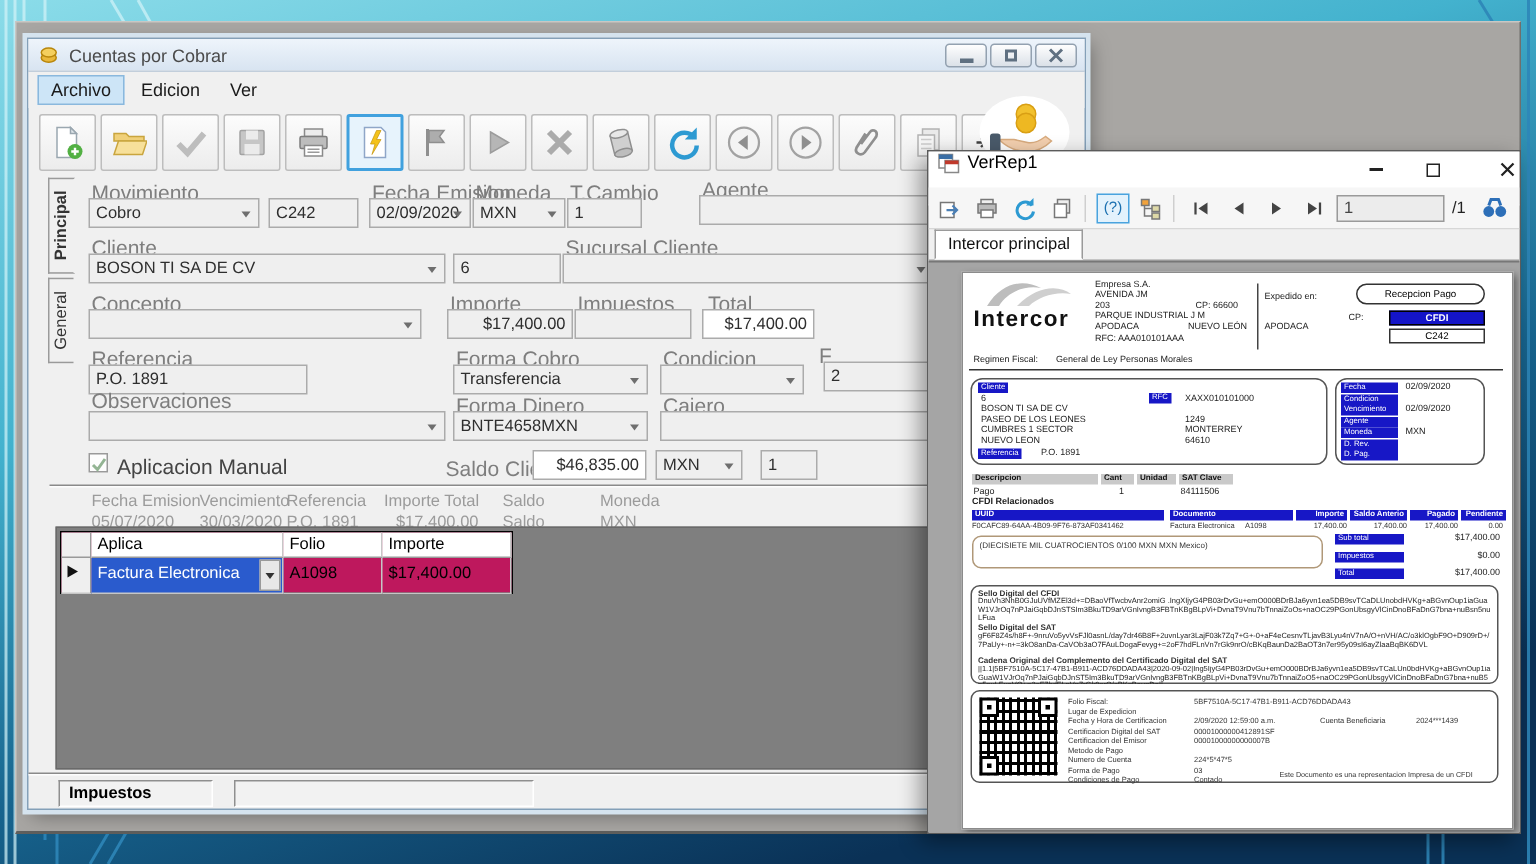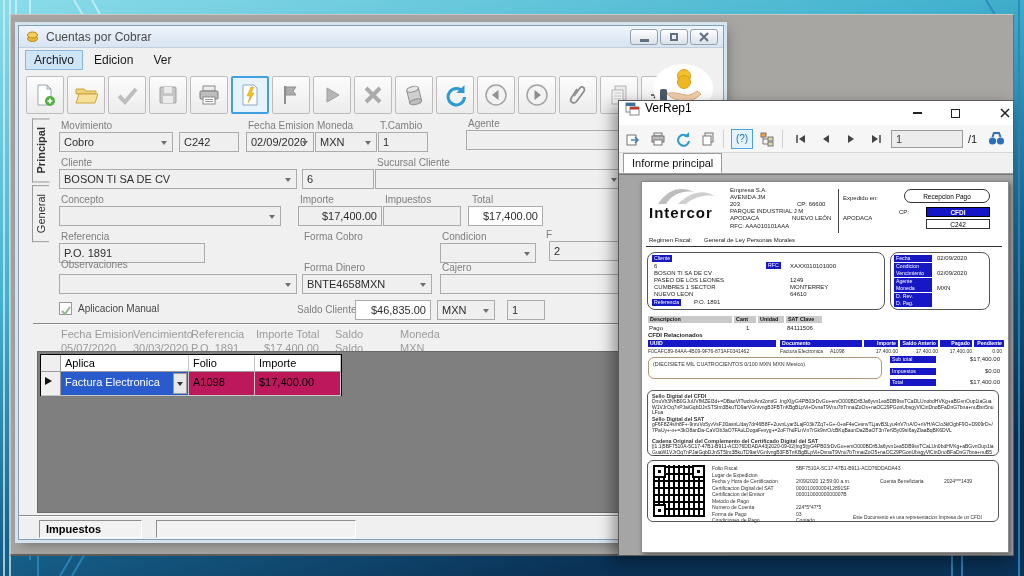--- a/index.html
+++ b/index.html
@@ -23,21 +23,21 @@
   .tbtn{width:38px;height:38px;min-width:38px;border:1px solid #bdbdbd;background:linear-gradient(#fcfcfc,#ececec);border-radius:2px;margin-right:3px;display:flex;align-items:center;justify-content:center}
   .tbtn.active{border:2px solid #41a1de;background:#e7f3fc}
   #applogo{position:absolute;right:8px;top:36px}
 
   
   .sidetabs{position:absolute;left:13px;top:92px;width:19px}
   .vtab{writing-mode:vertical-rl;transform:rotate(180deg);font-size:11px;color:#333;background:#f0f0f0;border:1px solid #9a9a9a;border-left:none;padding:8px 2px;margin-bottom:3px}
   .vtab.on{border-left:1px solid #f0f0f0;font-weight:bold}
 
   
-  .lbl{position:absolute;font-size:10px;color:#7e7e7e;white-space:nowrap}
+  .lbl{position:absolute;font-size:14px;color:#7e7e7e;white-space:nowrap}
   .fld{position:absolute;height:20px;border:1px solid #ababab;background:#efefef;font-size:11px;color:#2e2e2e;padding:3px 4px 0 4px;white-space:nowrap;overflow:hidden}
   .fld.white{background:#fff}
   .fld.ralign{text-align:right}
   .arr{position:absolute;right:5px;top:8px;width:0;height:0;border:3.5px solid transparent;border-top:4.5px solid #6e6e6e}
   .chk{position:absolute;width:13px;height:13px;background:#fdfdfd;border:1px solid #9a9a9a}
   .sepline{position:absolute;height:1px;background:#8a8a8a;box-shadow:0 1px 0 #fdfdfd}
 
   .glabel{position:absolute;font-size:11px;color:#9b9b9b;white-space:nowrap}
 
   
@@ -300,20 +300,21 @@
     <span class="lbl" style="left:281px;top:168px">Importe</span>
     <div class="fld ralign" style="left:279px;top:180px;width:84px"><span>$17,400.00</span></div>
     <span class="lbl" style="left:366px;top:168px">Impuestos</span>
     <div class="fld" style="left:364px;top:180px;width:78px"><span></span></div>
     <span class="lbl" style="left:453px;top:168px">Total</span>
     <div class="fld white ralign" style="left:449px;top:180px;width:75px"><span>$17,400.00</span></div>
 
     <span class="lbl" style="left:42px;top:205px">Referencia</span>
     <div class="fld" style="left:40px;top:217px;width:146px"><span>P.O. 1891</span></div>
     <span class="lbl" style="left:285px;top:205px">Forma Cobro</span>
+    <div class="fld" style="left:283px;top:217px;width:130px"><span>Transferencia</span><i class="arr"></i></div>
     <span class="lbl" style="left:423px;top:205px">Condicion</span>
     <div class="fld" style="left:421px;top:217px;width:96px"><span></span><i class="arr"></i></div>
     <span class="lbl" style="left:527px;top:203px">F</span>
     <div class="fld" style="left:530px;top:215px;width:80px"><span>2</span></div>
 
     <span class="lbl" style="left:42px;top:233px">Observaciones</span>
     <div class="fld" style="left:40px;top:248px;width:238px"><span></span><i class="arr"></i></div>
     <span class="lbl" style="left:285px;top:236px">Forma Dinero</span>
     <div class="fld" style="left:283px;top:248px;width:130px"><span>BNTE4658MXN</span><i class="arr"></i></div>
     <span class="lbl" style="left:423px;top:236px">Cajero</span>
@@ -453,21 +454,21 @@
       <div class="rtbtn">
           <svg width="17" height="15">
             <circle cx="4.5" cy="10" r="3.6" fill="#2d6fb8"></circle>
             <circle cx="12.5" cy="10" r="3.6" fill="#2d6fb8"></circle>
             <path d="M4.5 6L6 2h5l1.5 4" stroke="#2d6fb8" fill="none" stroke-width="2"></path>
           </svg>
         </div>
     </div>
 
     <div class="rtabstrip">
-      <div class="rtab">Informe principal</div>
+      <div class="rtab">Intercor principal</div>
     </div>
 
     <div class="viewer">
       <div class="page">
 
         <svg style="position:absolute;left:6px;top:4px" width="76" height="20">
           <path d="M10 18C20 2 34 0 46 6 36 4 24 8 18 18z" fill="#bdbdbd"></path>
           <path d="M30 18C44 4 58 4 66 10 56 8 44 12 38 18z" fill="#cfcfcf"></path>
         </svg>
         <span class="rt rtb" style="left:7px;top:22px;font-size:15px;letter-spacing:1px;color:#111">Intercor</span>

